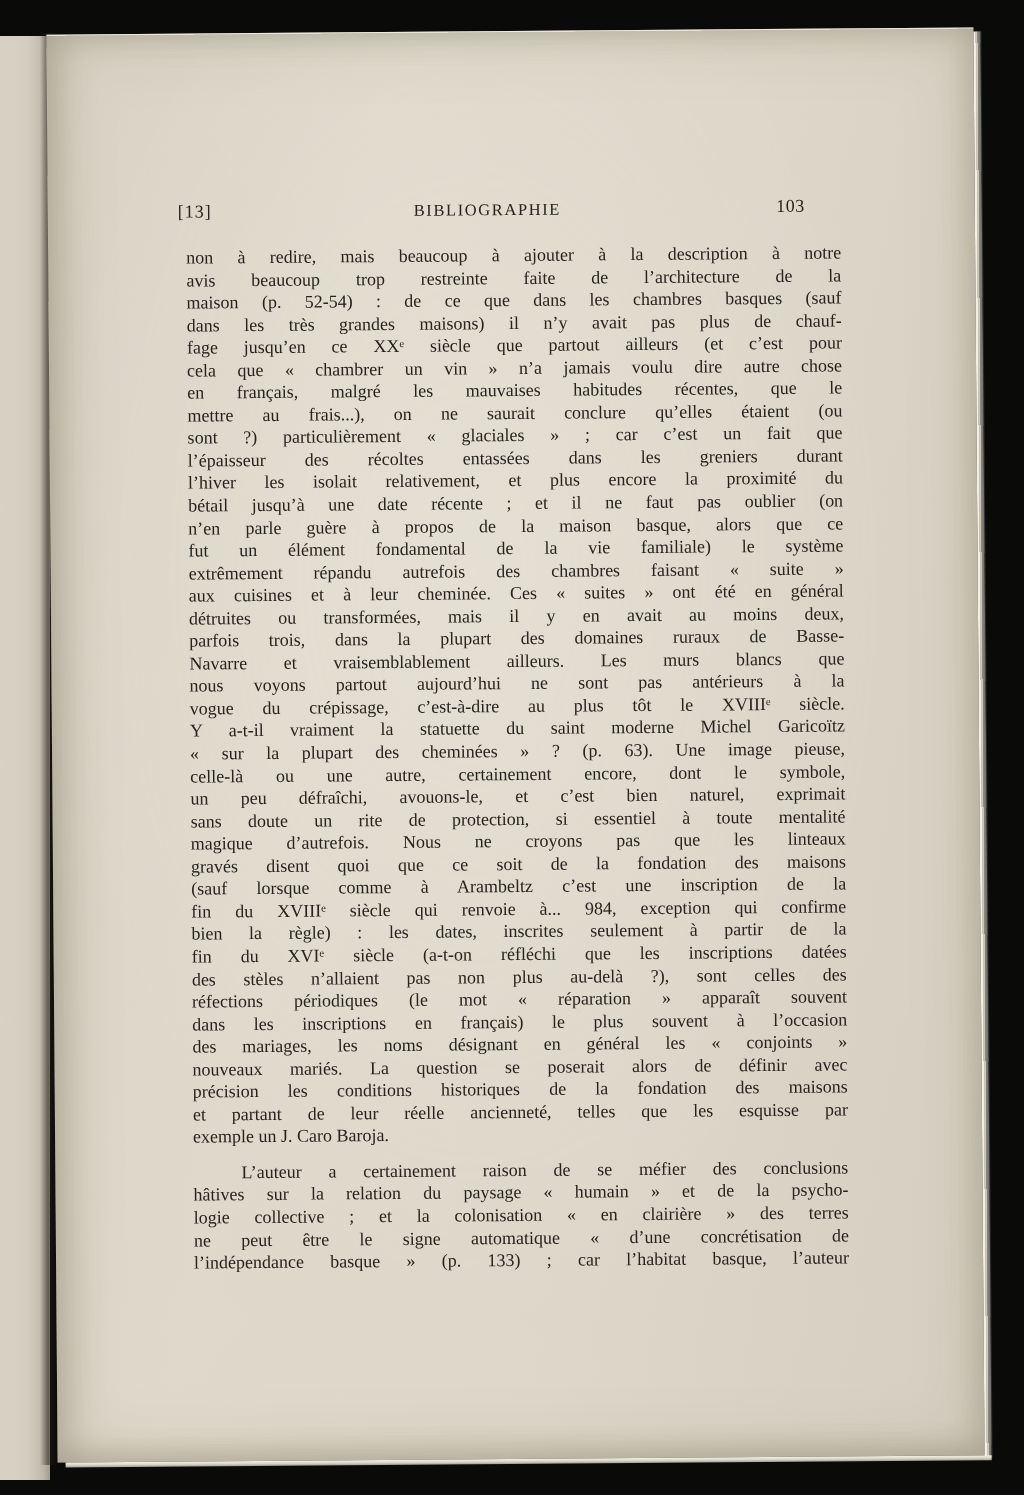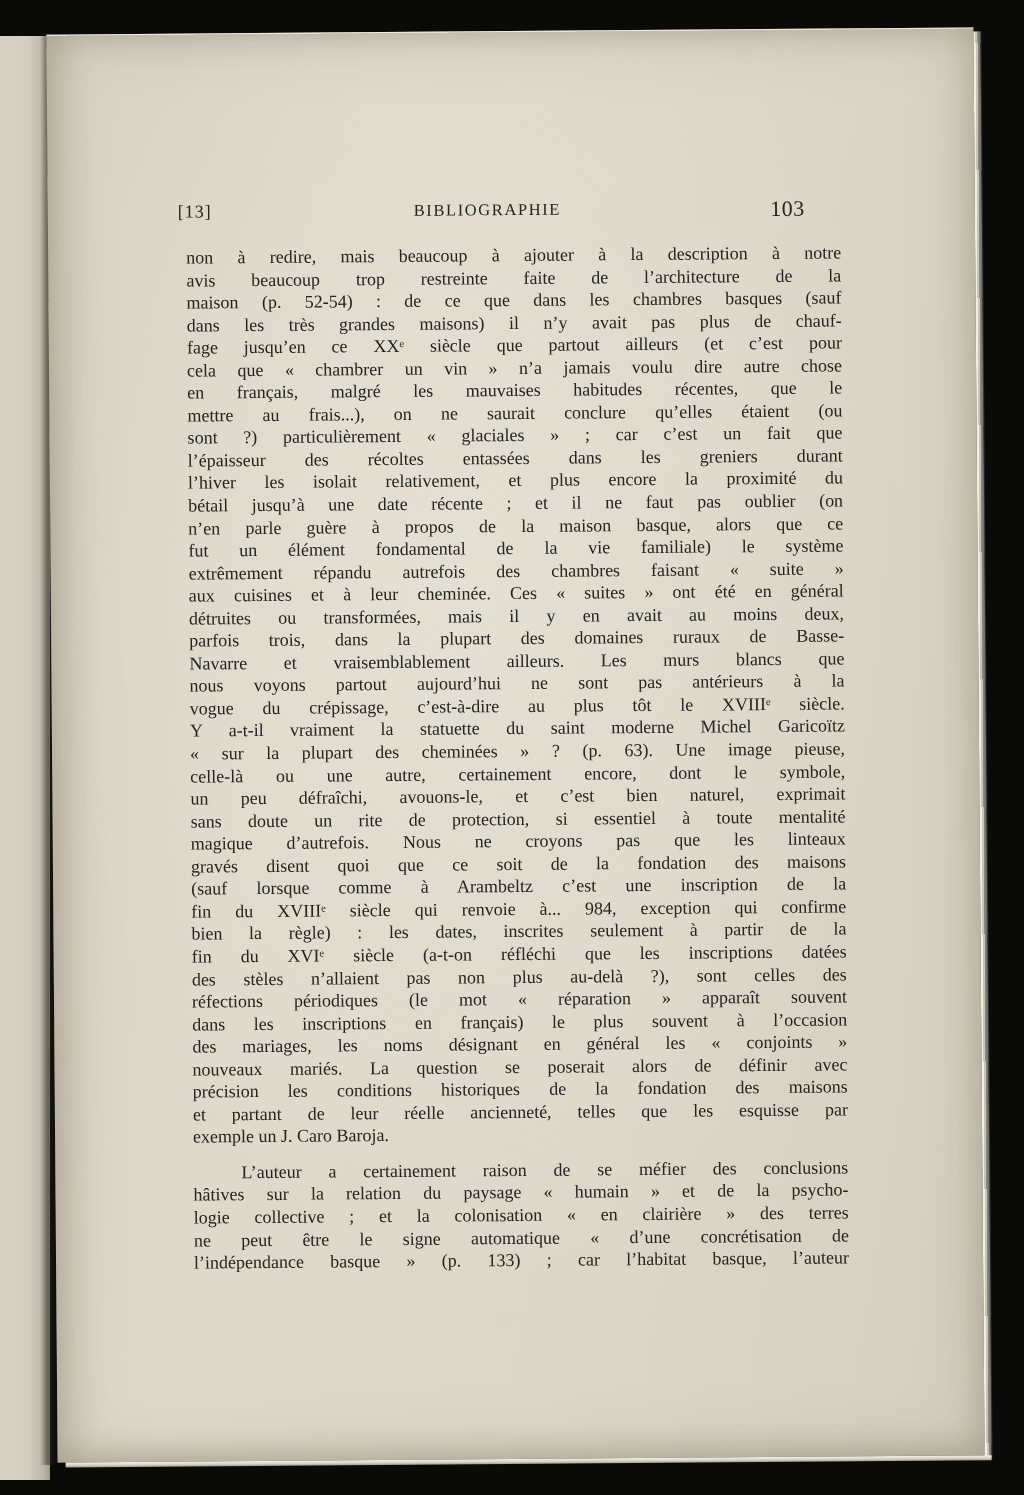--- a/index.html
+++ b/index.html
@@ -48,21 +48,21 @@
   
   .edge-bottom {
     position: absolute; left: 8px; right: -7px; bottom: -5px; height: 5px;
     background: linear-gradient(180deg, #f3f0e6 0%, #d6d2c4 55%, #a09c8e 100%);
   }
 
   
   .header { position: absolute; top: 166px; left: 138px; width: 655px; height: 26px; color: #26241f; }
   .h-left   { position: absolute; left: -8px; top: 1px; font-size: 18px; letter-spacing: 1px; }
   .h-center { position: absolute; left: calc(50% - 26px); transform: translateX(-50%); top: 2px; font-size: 16.5px; letter-spacing: 1.6px; }
-  .h-right  { position: absolute; right: 36px; top: 0; font-size: 22px; letter-spacing: 0.5px; text-align: center; }
+  .h-right  { position: absolute; right: 36px; top: 0; font-size: 18px; letter-spacing: 0.5px; text-align: center; }
 
   
   .text-column {
     position: absolute; left: 138px; top: 212px; width: 655px;
     color: #26241f;
   }
   .paragraph { margin: 0; }
   .paragraph + .paragraph { margin-top: 13px; }
   .line {
     font-size: 18px;

